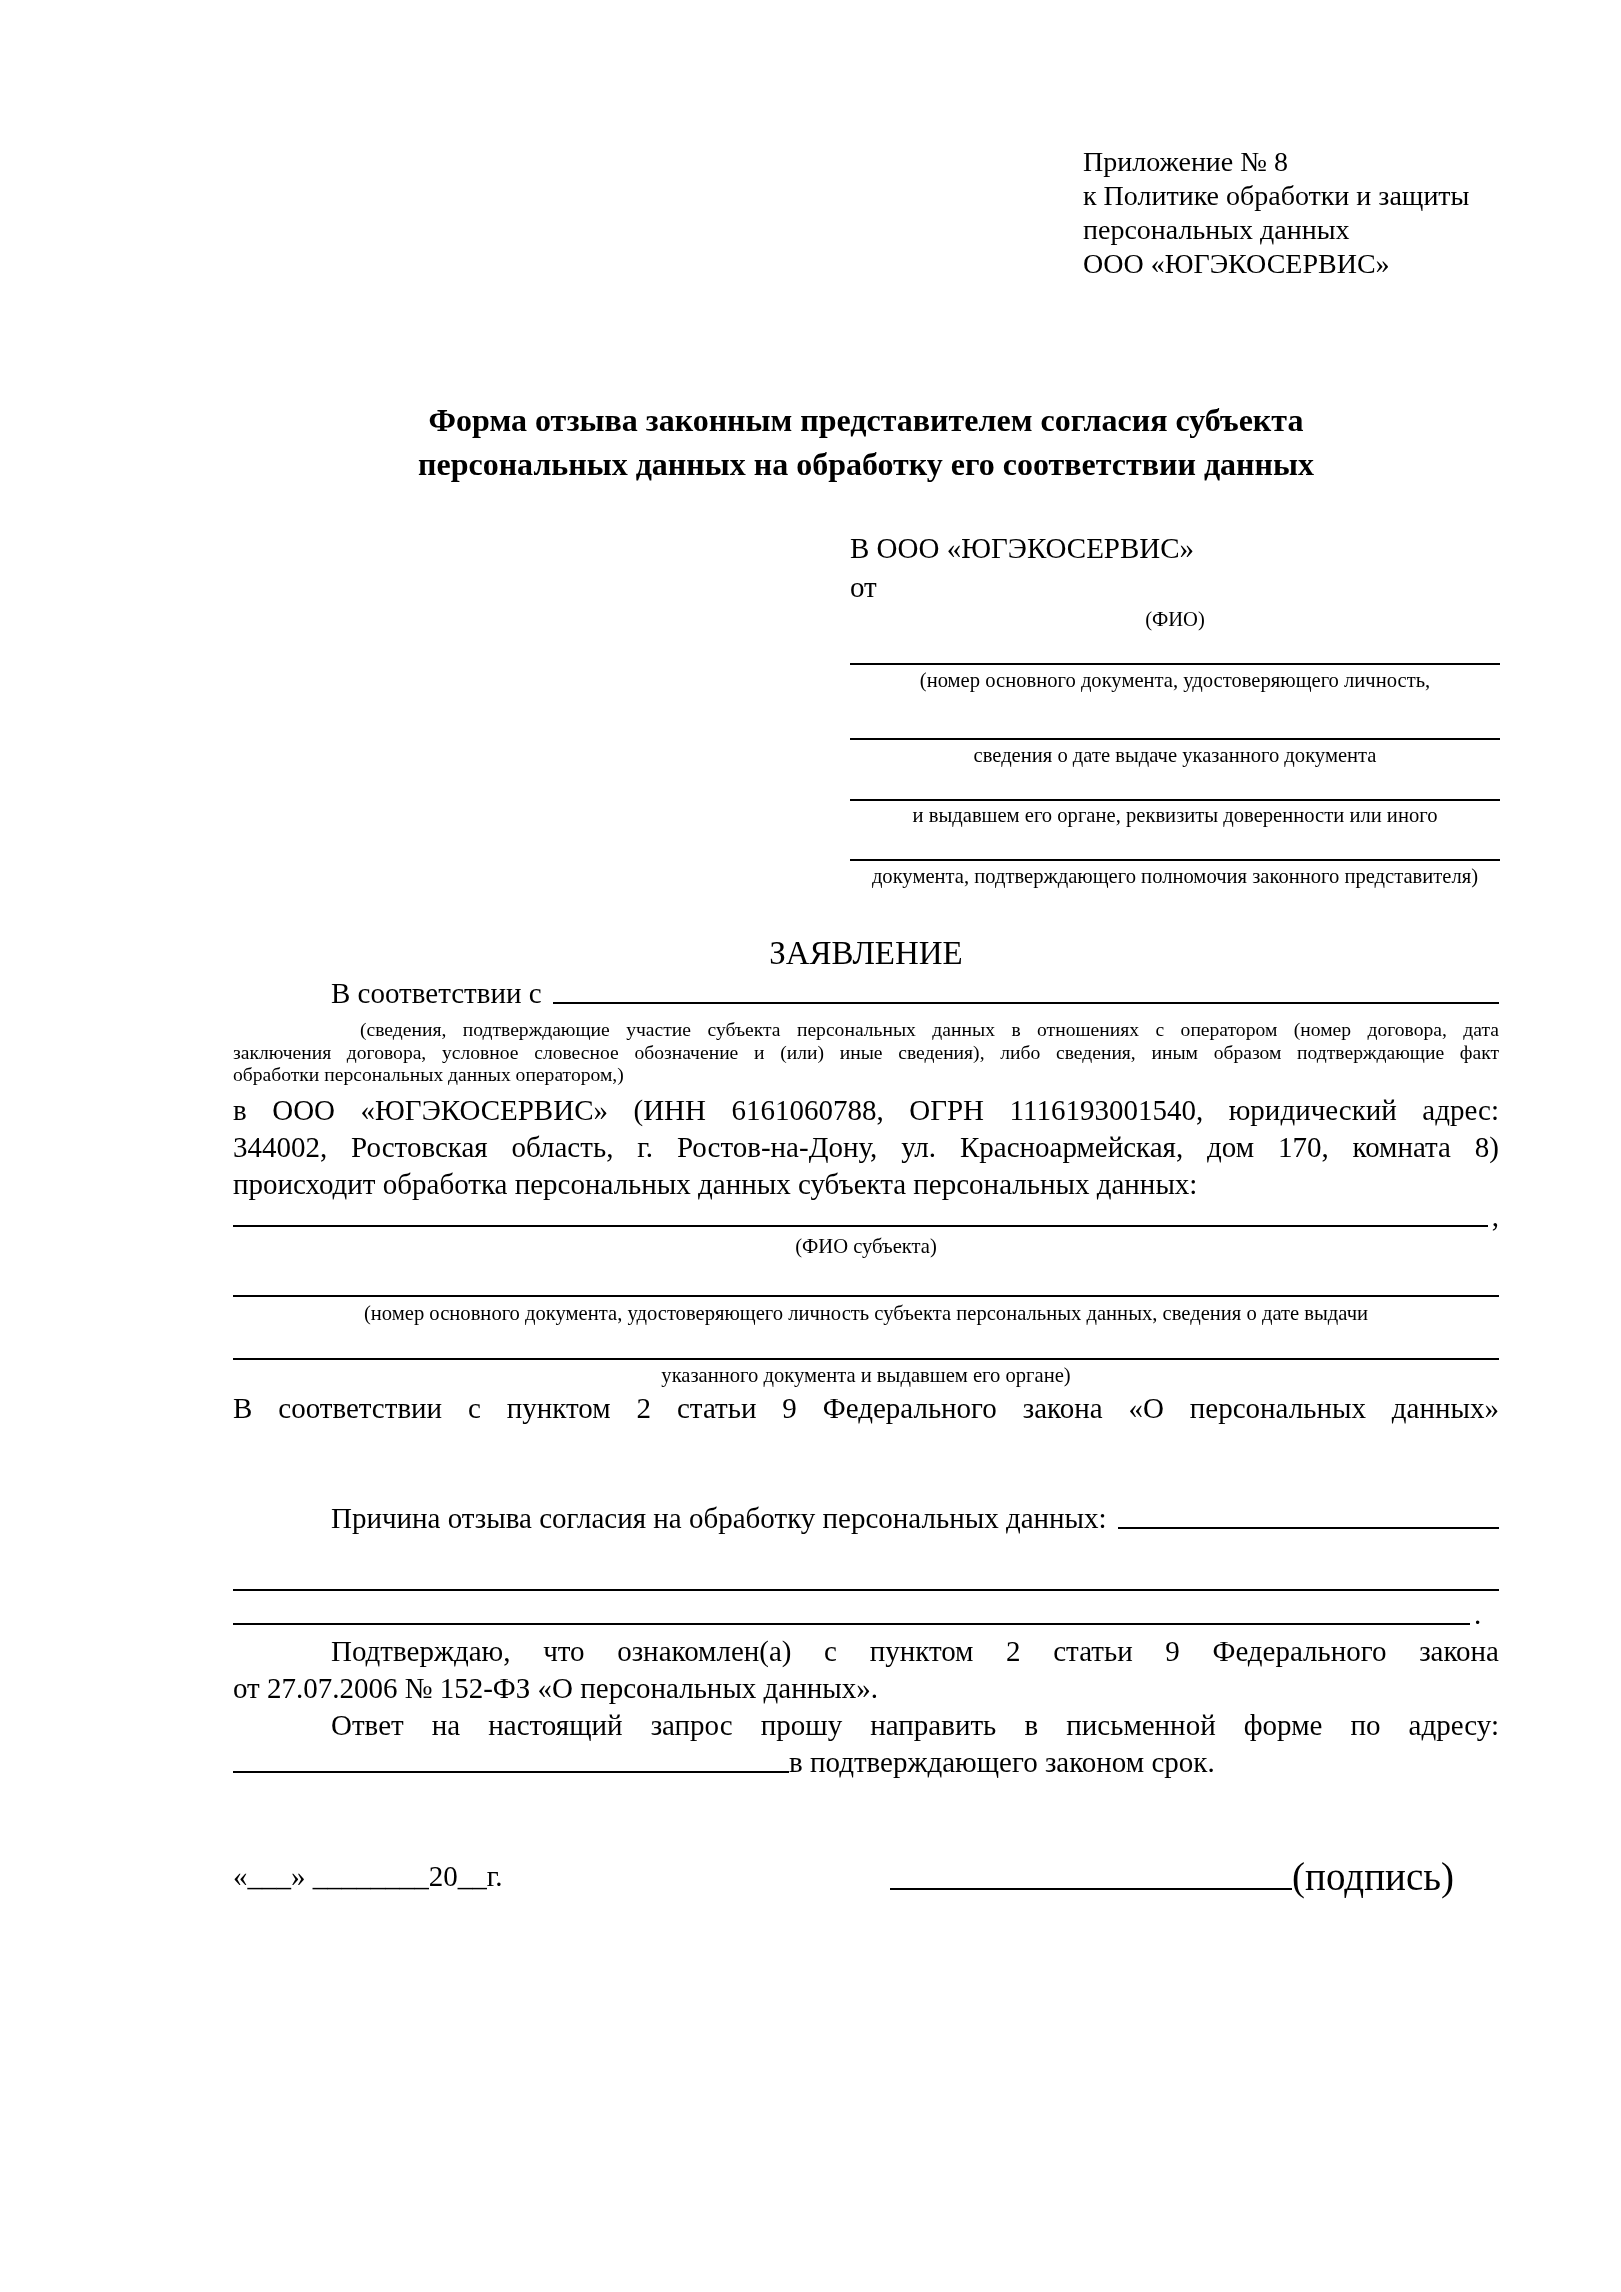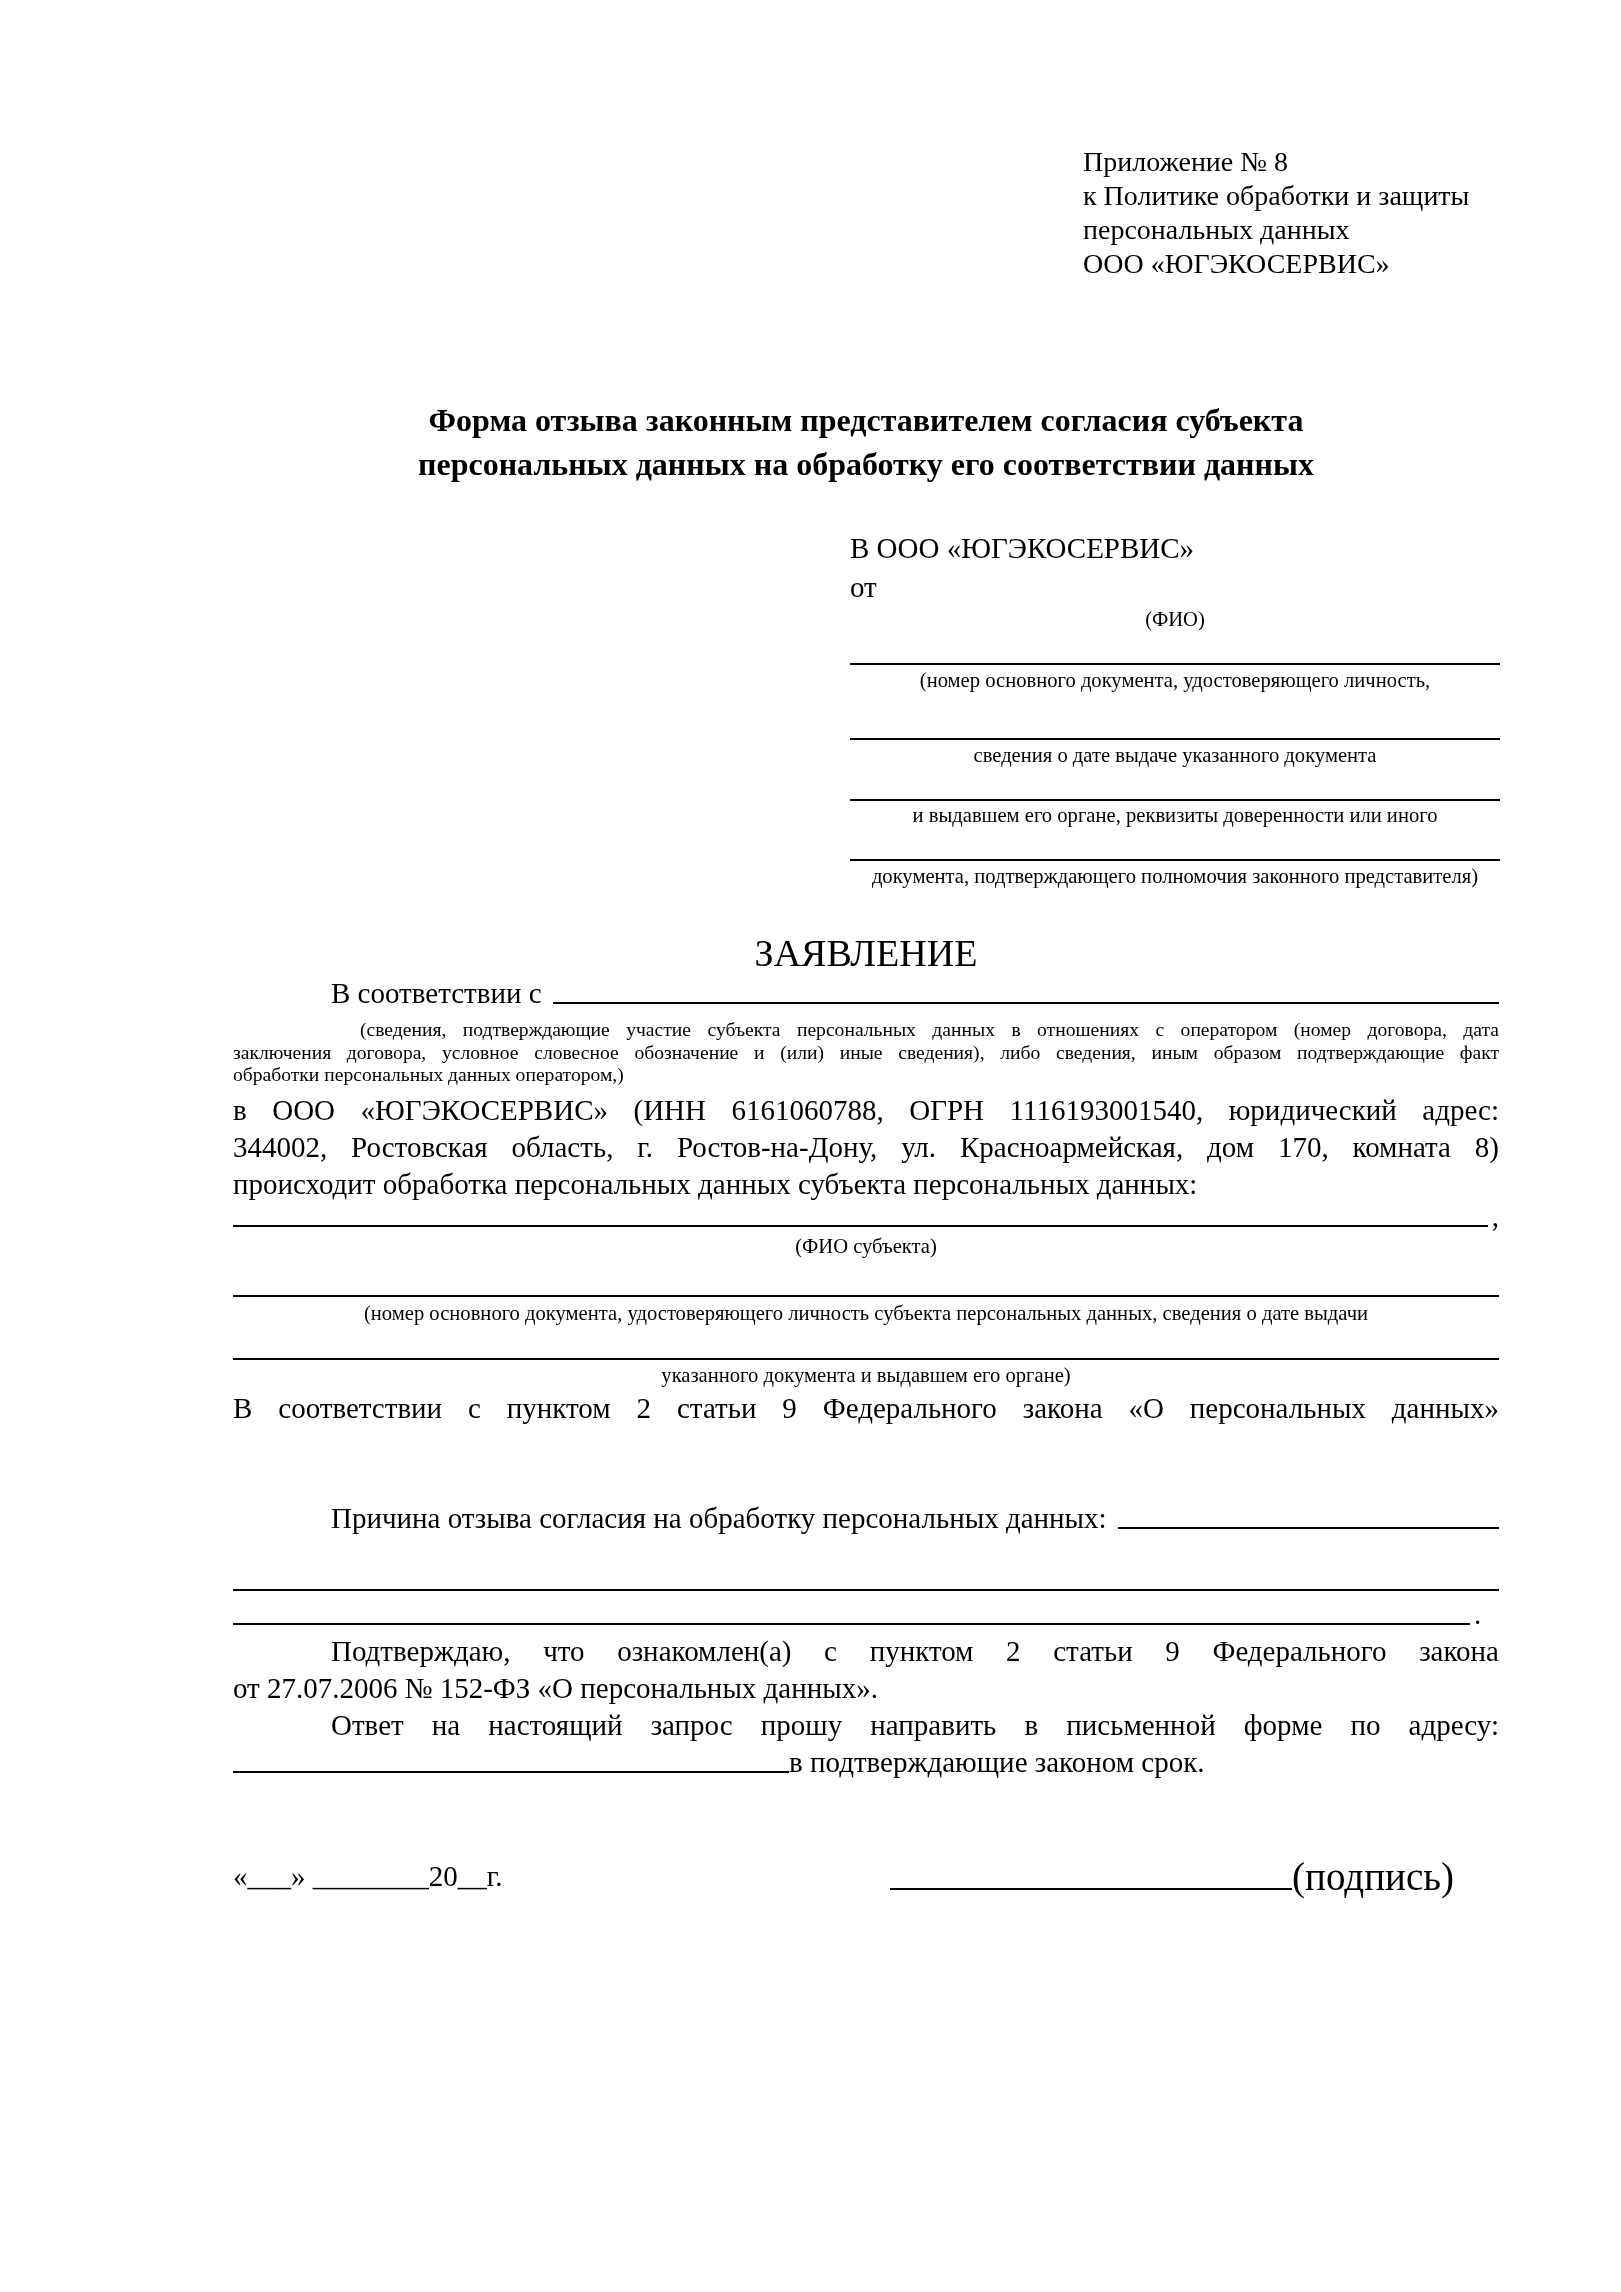--- a/index.html
+++ b/index.html
@@ -28,21 +28,21 @@
   .cap { font-size:20.6px; line-height:23.5px; text-align:center; }
   .addr .cap-fio { position:absolute; left:0; top:76px; width:650px; } 
   .rule-a { position:absolute; left:0; width:650px; border-bottom:2px solid #000; height:0; }
   .addr .c1 { position:absolute; left:0; top:137px; width:650px; }
   .addr .c2 { position:absolute; left:0; top:212px; width:650px; }
   .addr .c3 { position:absolute; left:0; top:272px; width:650px; }
   .addr .c4 { position:absolute; left:0; top:333px; width:650px; }
 
   
   .main { left:233px; width:1266px; }
-  .h-statement { top:936px; text-align:center; font-size:38px; line-height:35px; width:1266px; }
+  .h-statement { top:936px; text-align:center; font-size:33px; line-height:35px; width:1266px; }
   .line { font-size:29px; line-height:37px; }
   .just { text-align:justify; text-align-last:justify; }
   .flexline { display:flex; align-items:flex-start; }
   .ind  { margin-left:98px; }
   .smallprint { top:1019px; font-size:19.6px; line-height:22.5px; width:1266px; }
   .smallprint .first { text-indent:127px; }
   .sp-just { text-align:justify; text-align-last:justify; }
   .tail { font-size:29px; line-height:37px; padding-left:3.9px; }
   .caption-line { font-size:20.6px; line-height:23.5px; text-align:center; width:1266px; }
   .u-inline { display:inline-block; border-bottom:2px solid #000; height:29px; }
@@ -134,21 +134,21 @@
   <span class="fill" style="max-width:1237px;"></span>
   <span class="tail">.</span>
 </div>
 
 <div class="abs main" style="top:1633px; width:1266px;">
   <div class="line just" style="text-indent:98px;">Подтверждаю, что ознакомлен(а) с пунктом 2 статьи 9 Федерального закона</div>
   <div class="line">от 27.07.2006 № 152-ФЗ «О персональных данных».</div>
   <div class="line just" style="text-indent:98px;">Ответ на настоящий запрос прошу направить в письменной форме по адресу:</div>
   <div class="line flexline">
     <span class="u-inline" style="width:556px; flex:0 0 auto;"></span>
-    <span>в подтверждающие законом срок.</span>
+    <span>в подтверждающего законом срок.</span>
   </div>
 </div>
 
 <div class="abs footer-date">«___» ________20__г.</div>
 <div class="abs footer-sign">
   <span class="fill"></span>
   <span class="cap-sign">(подпись)</span>
 </div>
 
 

